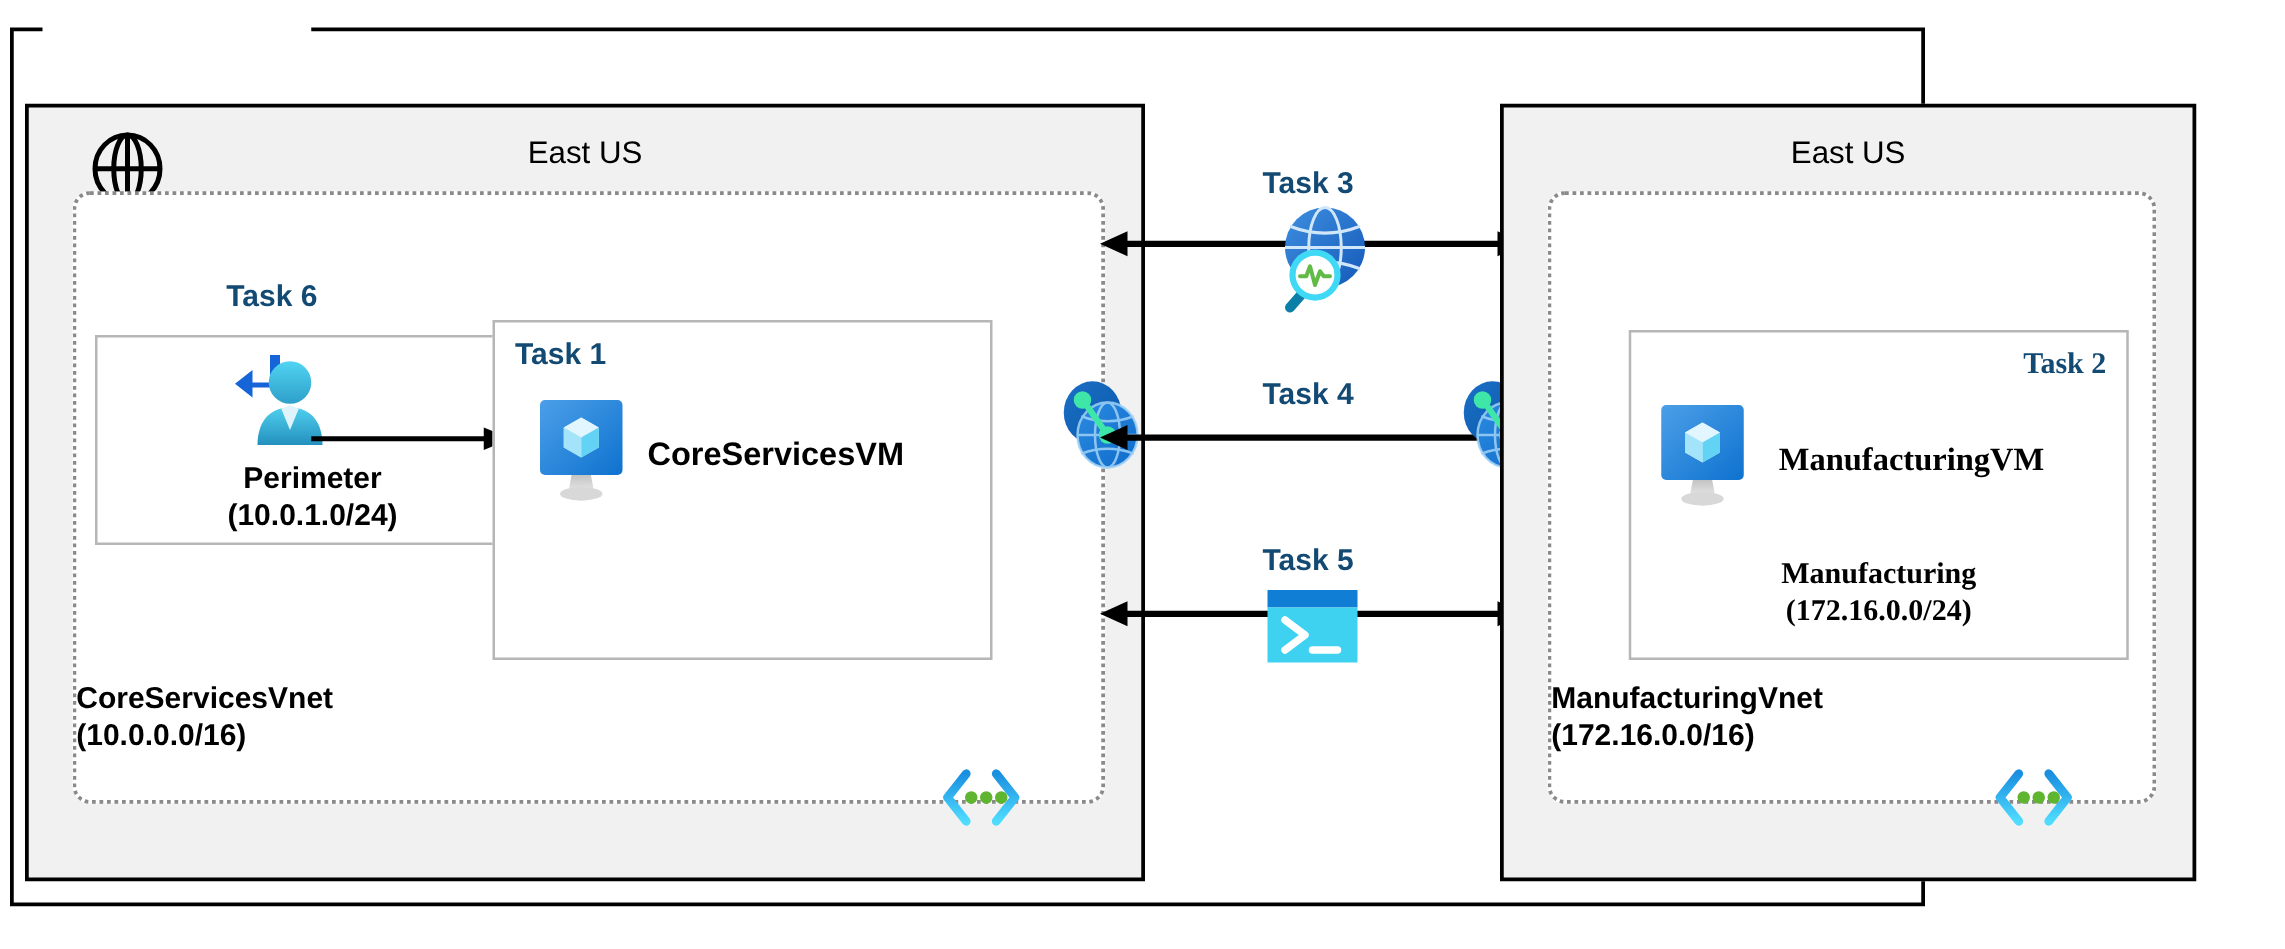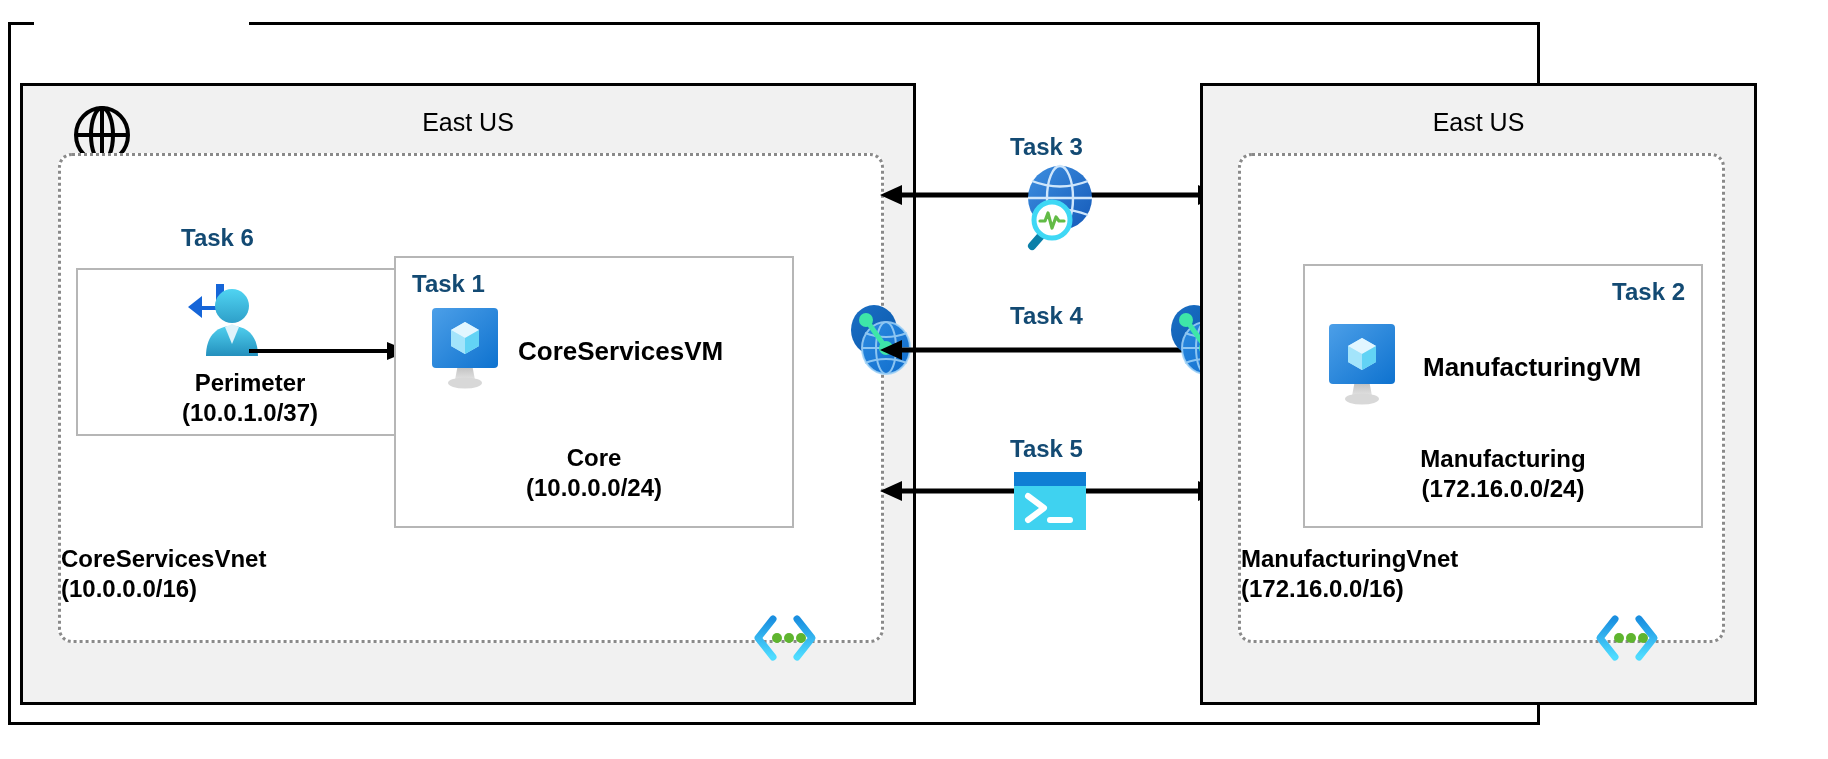--- a/index.html
+++ b/index.html
@@ -27,21 +27,21 @@
   #vnet-core{left:35px;top:67px;width:826px;height:490px;}
   #vnet-mfg{left:35px;top:67px;width:487px;height:490px;}
   .vnet-label{position:absolute;left:0;right:0;text-align:left;font-size:24px;font-weight:bold;color:#000;line-height:1.25;}
   #vnet-core .vnet-label{top:388px;}
   #vnet-mfg .vnet-label{top:388px;}
 
   
   .subnet{position:absolute;background:#fff;border:2px solid #b6b6b6;box-sizing:border-box;}
   #subnet-perimeter{left:15px;top:112px;width:348px;height:168px;}
   #subnet-core{left:333px;top:100px;width:400px;height:272px;}
-  #subnet-mfg{left:62px;top:108px;width:400px;height:264px;}
+  #subnet-mfg{left:62px;top:108px;width:400px;height:264px;font-family:Liberation Serif, serif;}
   .subnet-label{position:absolute;left:0;right:0;text-align:center;font-size:24px;font-weight:bold;color:#000;line-height:1.25;}
 
   .task-label{position:absolute;font-size:24px;font-weight:bold;color:#134a73;white-space:nowrap;}
 
   
   .vm-row{position:absolute;display:flex;align-items:center;gap:16px;}
   .vm-name{font-size:26px;font-weight:bold;color:#000;white-space:nowrap;}
 
   
   .arrow{position:absolute;}
@@ -98,34 +98,34 @@
             </defs>
             <path d="M36 6 L36 24 L20 24 L20 14 L6 26 L20 38 L20 28" fill="none" stroke="#1565d8" stroke-width="0"></path>
             <path d="M32 4 L32 26 L18 26 L18 16 L4 27 L18 38 L18 30 L40 30 L40 4 Z" fill="#1565d8"></path>
             <circle cx="48" cy="26" r="17" fill="url(#bastHead)"></circle>
             <path d="M48 46 C31 46 22 58 22 76 L74 76 C74 58 65 46 48 46 Z" fill="url(#bastBody)"></path>
             <path d="M41 47 L48 64 L55 47 L48 44 Z" fill="#dff3fb"></path>
           </svg>
         </div>
         <div class="subnet-label" style="top:98px;">
           <span>Perimeter</span><br>
-          <span>(10.0.1.0/37)</span>
+          <span>(10.0.1.0/24)</span>
         </div>
       </div>
 
       <div class="arrow" style="left:188px;top:183px;">
         <svg width="160" height="24" viewBox="0 0 160 24">
           <line x1="0" y1="12" x2="144" y2="12" stroke="#000" stroke-width="4"></line>
           <polygon points="160,12 138,3 138,21" fill="#000"></polygon>
         </svg>
       </div>
 
       <div class="subnet" id="subnet-core">
         <div class="task-label" style="left:16px;top:12px;">Task 1</div>
-        <div class="vm-row" style="left:32px;top:48px;">
+        <div class="vm-row" style="left:32px;top:60px;">
           <span>
             <svg width="74" height="86" viewBox="0 0 74 86">
               <defs>
                 <linearGradient id="vmBgA" x1="0" y1="0" x2="1" y2="1">
                   <stop offset="0" stop-color="#4c9fe8"></stop>
                     <stop offset="1" stop-color="#0e72cf"></stop>
                 </linearGradient>
                 <linearGradient id="vmStandA" x1="0" y1="0" x2="0" y2="1">
                   <stop offset="0" stop-color="#b9b9b9"></stop>
                     <stop offset="1" stop-color="#e3e3e3"></stop>
@@ -134,24 +134,20 @@
               <path d="M30 58 L44 58 L47 74 L27 74 Z" fill="url(#vmStandA)"></path>
               <ellipse cx="37" cy="77" rx="17" ry="5.5" fill="#d8d8d8"></ellipse>
               <rect x="4" y="2" width="66" height="60" rx="4" fill="url(#vmBgA)"></rect>
               <polygon points="37,16 51,24 51,40 37,48 23,40 23,24" fill="#bfeaff"></polygon>
               <polygon points="37,16 51,24 37,32 23,24" fill="#e2f6ff"></polygon>
               <polygon points="37,32 51,24 51,40 37,48" fill="#62d3f5"></polygon>
               <polygon points="37,32 23,24 23,40 37,48" fill="#a3e4fb"></polygon>
             </svg>
           </span>
           <span class="vm-name">CoreServicesVM</span>
-        </div>
-        <div class="subnet-label" style="top:185px;">
-          <span>Core</span><br>
-          <span>(10.0.0.0/24)</span>
         </div>
       </div>
 
       <div class="vnet-label">
         <span>CoreServicesVnet</span><br>
         <span>(10.0.0.0/16)</span>
       </div>
 
       <div class="ic" style="left:690px;top:457px;">
         <svg width="68" height="50" viewBox="0 0 68 50">

